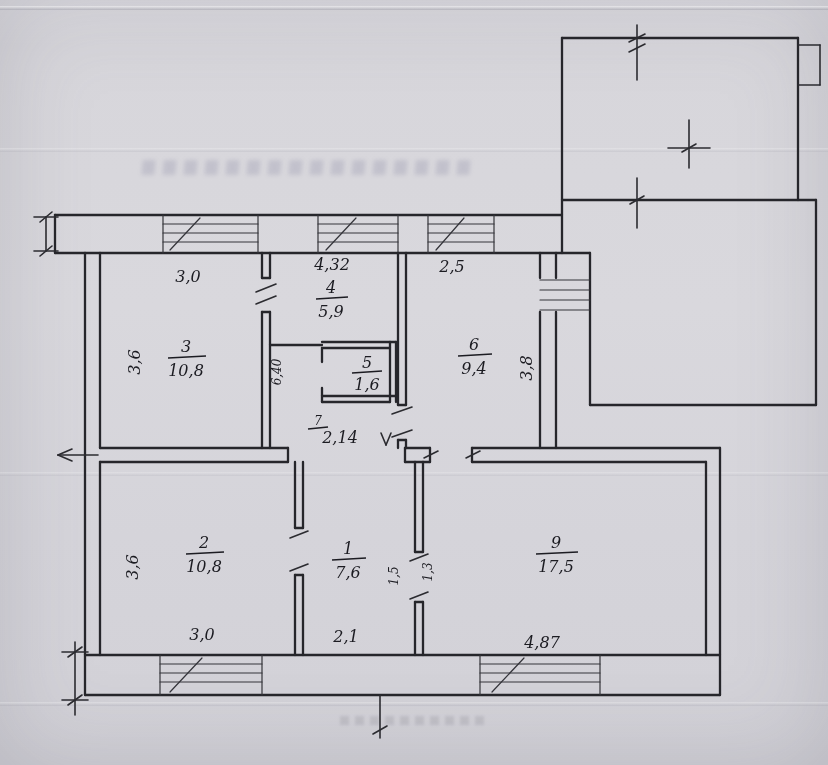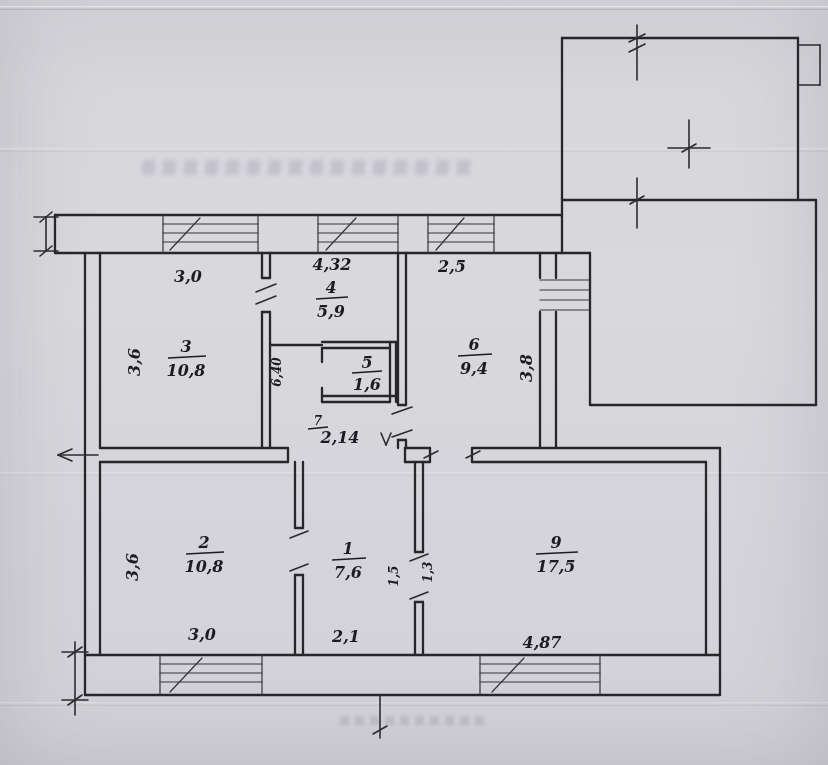--- a/index.html
+++ b/index.html
@@ -4,21 +4,20 @@
 <style>
   html,body{margin:0;padding:0;background:#b9b8be;}
   .paper{
     position:relative;
     width:828px;height:765px;
     margin:0 auto;
     background:linear-gradient(180deg,#dddce1 0%,#d7d6db 6%,#d9d8dd 40%,#d5d4da 70%,#d2d1d7 100%);
     box-shadow:inset 0 0 90px rgba(95,95,110,0.22);
     overflow:hidden;
     font-family:"DejaVu Serif", serif;
-    font-weight:bold;
   }
   .crease{position:absolute;left:0;width:100%;height:4px;pointer-events:none;}
   .crease.c1{top:6px;background:linear-gradient(180deg,rgba(255,255,255,.5),rgba(110,110,125,.28));}
   .crease.c2{top:148px;background:linear-gradient(180deg,rgba(255,255,255,.28),rgba(120,120,135,.14));}
   .crease.c3{top:472px;background:linear-gradient(180deg,rgba(255,255,255,.25),rgba(120,120,135,.12));}
   .crease.c4{top:702px;background:linear-gradient(180deg,rgba(255,255,255,.3),rgba(120,120,135,.16));}
   .stamp{
     position:absolute;left:142px;top:160px;width:336px;height:15px;
     background:repeating-linear-gradient(90deg,rgba(105,105,140,.5) 0 13px,rgba(105,105,140,0) 13px 21px);
     filter:blur(2px);opacity:.38;transform:skewX(-5deg);

